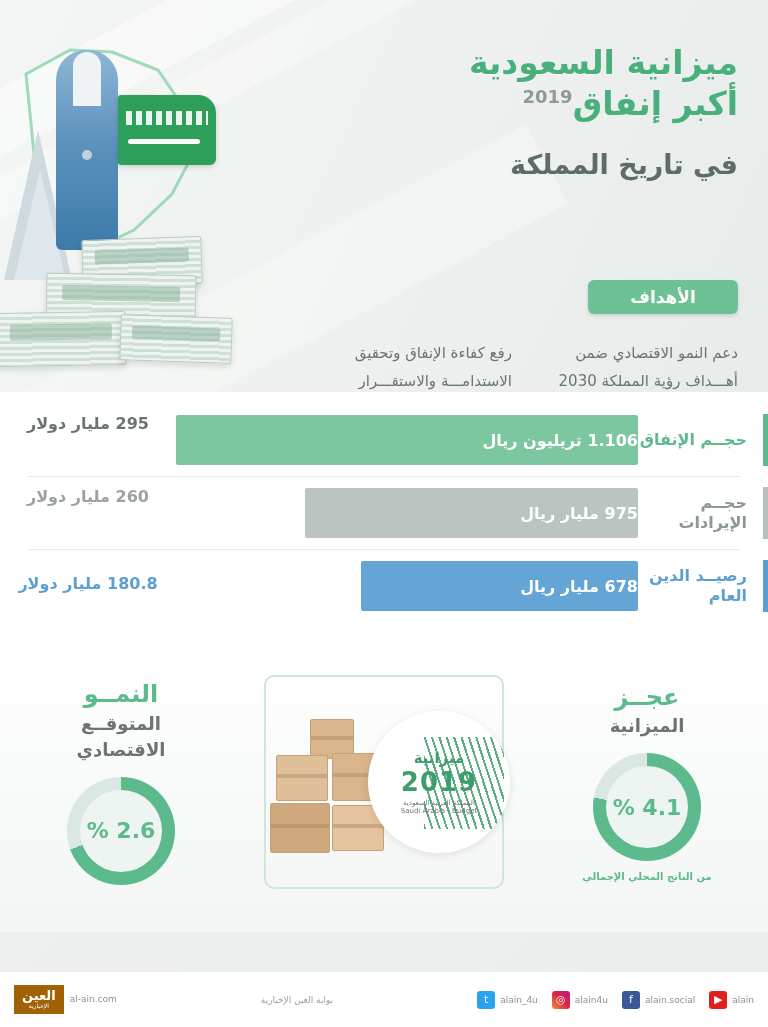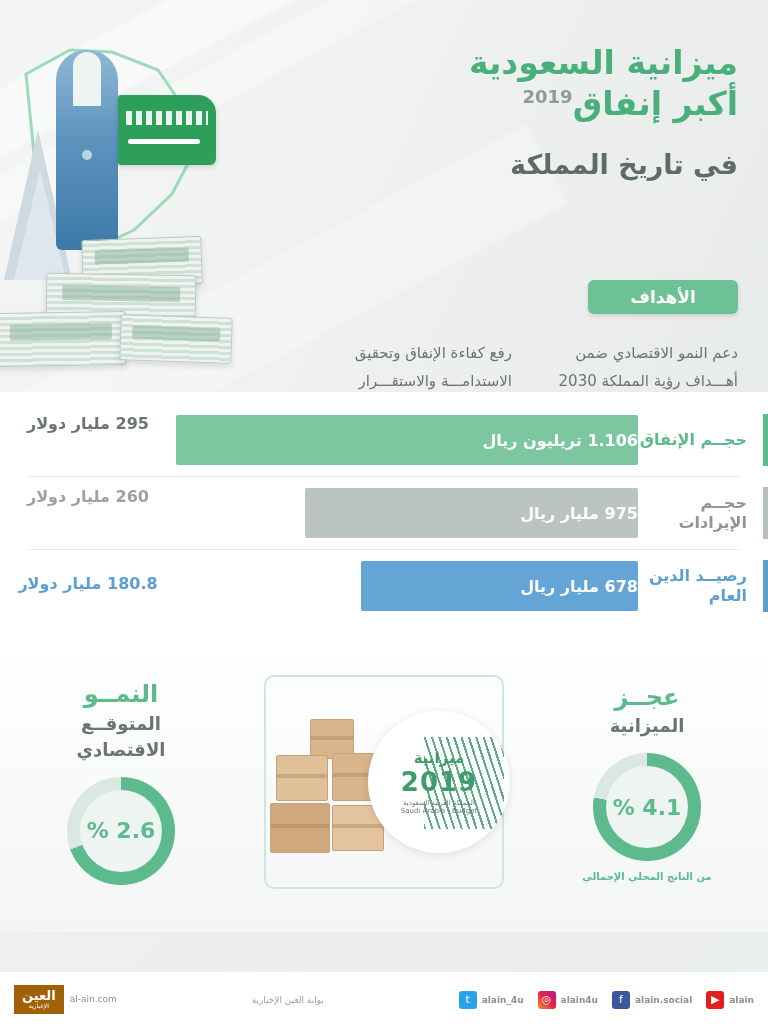--- a/index.html
+++ b/index.html
@@ -247,21 +247,21 @@
   .socials { display: flex; align-items: center; gap: 14px; direction: ltr; }
   .soc { display: flex; align-items: center; gap: 5px; }
   .soc-ic {
     width: 18px; height: 18px; border-radius: 3px; background: #6b7a78;
     color: #fff; font-size: 11px; display: flex; align-items: center; justify-content: center;
   }
   .soc-tw { background: #2aa3ef; }
   .soc-ig { background: linear-gradient(45deg,#f09433,#dc2743,#bc1888); }
   .soc-fb { background: #3b5998; }
   .soc-yt { background: #e02020; }
-  .soc-tx { font-size: 9px; color: #8a918f; font-weight: bold; }
+  .soc-tx { font-size: 9px; color: #8a918f; }
   .foot-mid { font-size: 9px; color: #9aa1a0; }
   .brand {
     display: flex; align-items: center; gap: 6px;
   }
   .brand-mark {
     background: #a16207; color: #fff; font-size: 13px; font-weight: bold;
     padding: 4px 8px; border-radius: 0; line-height: 1.1; text-align: center;
   }
   .brand-mark small { display: block; font-size: 6px; font-weight: normal; }
   .brand-url { font-size: 9px; color: #8a918f; }

